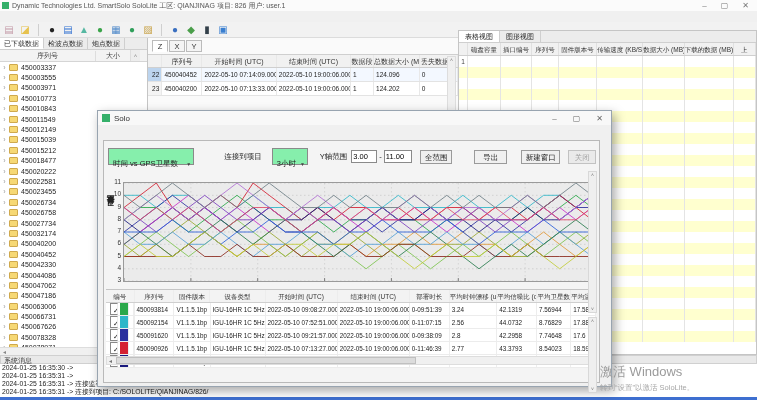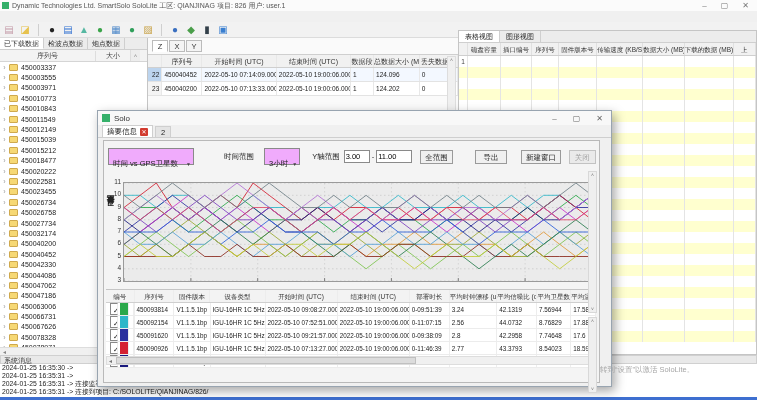--- a/index.html
+++ b/index.html
@@ -80,21 +80,21 @@
   .dctrls { margin-left:auto; display:flex; gap:16px; padding-right:8px; color:#666; font-size:8px; }
   .dtabs { height:13px; background:#f0f0f0; border-bottom:1px solid #cfcfcf; display:flex; align-items:flex-end; padding-left:4px; }
   .dtab { background:#fff; border:1px solid #cfcfcf; border-bottom:none; height:12px; display:flex; align-items:center; gap:3px; padding:0 4px; font-size:7.5px; }
   .dtab .closex { width:8px; height:8px; background:#d23b2f; color:#fff; font-size:6px; line-height:8px; text-align:center; border-radius:1px; }
   .dtab2 { background:#e4e4e4; border:1px solid #cfcfcf; border-bottom:none; height:11px; padding:0 5px; font-size:7.5px; margin-left:2px; line-height:11px; }
   .dgroup { position:absolute; left:5px; top:29px; width:497px; height:243px; border:1px solid #b9b9b9; background:#f4f4f4; }
   .dvscroll { position:absolute; right:2px; top:30px; width:9px; height:142px; background:#efefef; border:1px solid #d8d8d8; display:flex; flex-direction:column; justify-content:space-between; font-size:5px; color:#777; text-align:center; }
   .dvscroll2 { position:absolute; right:2px; top:176px; width:9px; height:76px; background:#efefef; border:1px solid #d8d8d8; display:flex; flex-direction:column; justify-content:space-between; font-size:5px; color:#777; text-align:center; }
 
   .dcontrols { position:absolute; left:4px; top:8px; width:488px; height:15px; display:flex; align-items:center; font-size:7.5px; white-space:nowrap; }
-  .combo { background:#f0abfc; border:1px solid #8a8a8a; height:14px; display:flex; align-items:center; padding:15px 2px 0 4px; }
+  .combo { background:#86efac; border:1px solid #8a8a8a; height:14px; display:flex; align-items:center; padding:15px 2px 0 4px; }
   .combo .arr { margin-left:auto; font-size:5px; color:#444; padding-left:4px; }
   .dbtn { background:#f0f0f0; border:1px solid #9a9a9a; height:14px; text-align:center; font-size:7.5px; line-height:13px; color:#222; }
   .dbtn.disabled { color:#a0a0a0; border-color:#c2c2c2; background:#eaeaea; }
   .dinput { background:#fff; border:1px solid #8a8a8a; height:13px; font-size:7.5px; font-family:inherit; padding:0 1px; }
   .dstatus { position:absolute; left:6px; top:27px; font-size:7.5px; color:#222; }
 
   .chartwrap { position:absolute; left:2px; top:39px; width:490px; height:106px; }
   .ylab { position:absolute; left:0px; top:28px; writing-mode:vertical-rl; transform:rotate(180deg); font-size:7.5px; font-weight:bold; color:#222; letter-spacing:1px; }
   .ytick { position:absolute; width:14px; text-align:right; font-size:6.5px; color:#333; }
   .plot { position:absolute; left:17px; top:2px; width:470px; height:100px; background:#ebebeb; border:1px solid #9a9a9a; }
@@ -652,56 +652,50 @@
     <div id="syslines">
         <div class="sysline">2024-01-25 16:35:30 -&gt;</div>
         <div class="sysline">2024-01-25 16:35:31 -&gt;</div>
         <div class="sysline">2024-01-25 16:35:31 -&gt; 连接监视图已启动!</div>
         <div class="sysline">2024-01-25 16:35:31 -&gt; 连接到项目: C:/SOLOLITE/QIANJINAG/826/</div>
       </div>
   </div>
   <div class="abs bluebar"></div>
 
   <div class="abs watermark">
+    <div class="w1">激活 Windows</div>
     <div class="w2">转到“设置”以激活 SoloLite。</div>
   </div>
 
   <div class="abs dialog">
     <div class="dtitle">
       <span class="dicon"></span>
       <span>Solo</span>
       <span class="dctrls">
         <span>–</span>
         <span>▢</span>
         <span>✕</span>
       </span>
     </div>
-    <div class="dtabs">
-      <span class="dtab">
-        <span>摘要信息</span>
-        <span class="closex">✕</span>
-      </span>
-      <span class="dtab2">2</span>
-    </div>
 
     <div class="dgroup">
       <div class="dcontrols">
         <div class="combo" style="width:100px;">
           <span>时间 vs GPS卫星数</span>
             <span class="arr">▼</span>
         </div>
-        <span style="margin-left:30px;">时间范围</span>
+        <span style="margin-left:30px;">连接到项目</span>
         <div class="combo" style="width:38px; margin-left:10px;">
           <span>3小时</span>
             <span class="arr">▼</span>
         </div>
         <span style="margin-left:12px;">Y轴范围</span>
         <input class="dinput" style="width: 26px; margin-left: 4px;" value="3.00">
         <span style="margin:0 2px;">-</span>
-        <input class="dinput" style="width: 36px;" value="11.00">
+        <input class="dinput" style="width: 28px;" value="11.00">
         <div class="dbtn" style="width:38px; margin-left:8px;">全范围</div>
         <div class="dbtn" style="width:38px; margin-left:22px;">导出</div>
         <div class="dbtn" style="width:46px; margin-left:14px;">新建窗口</div>
         <div class="dbtn disabled" style="width:32px; margin-left:8px;">关闭</div>
       </div>
 
 
       <div class="chartwrap">
         <div class="ylab">卫星数量</div>
         <div id="yticks">

